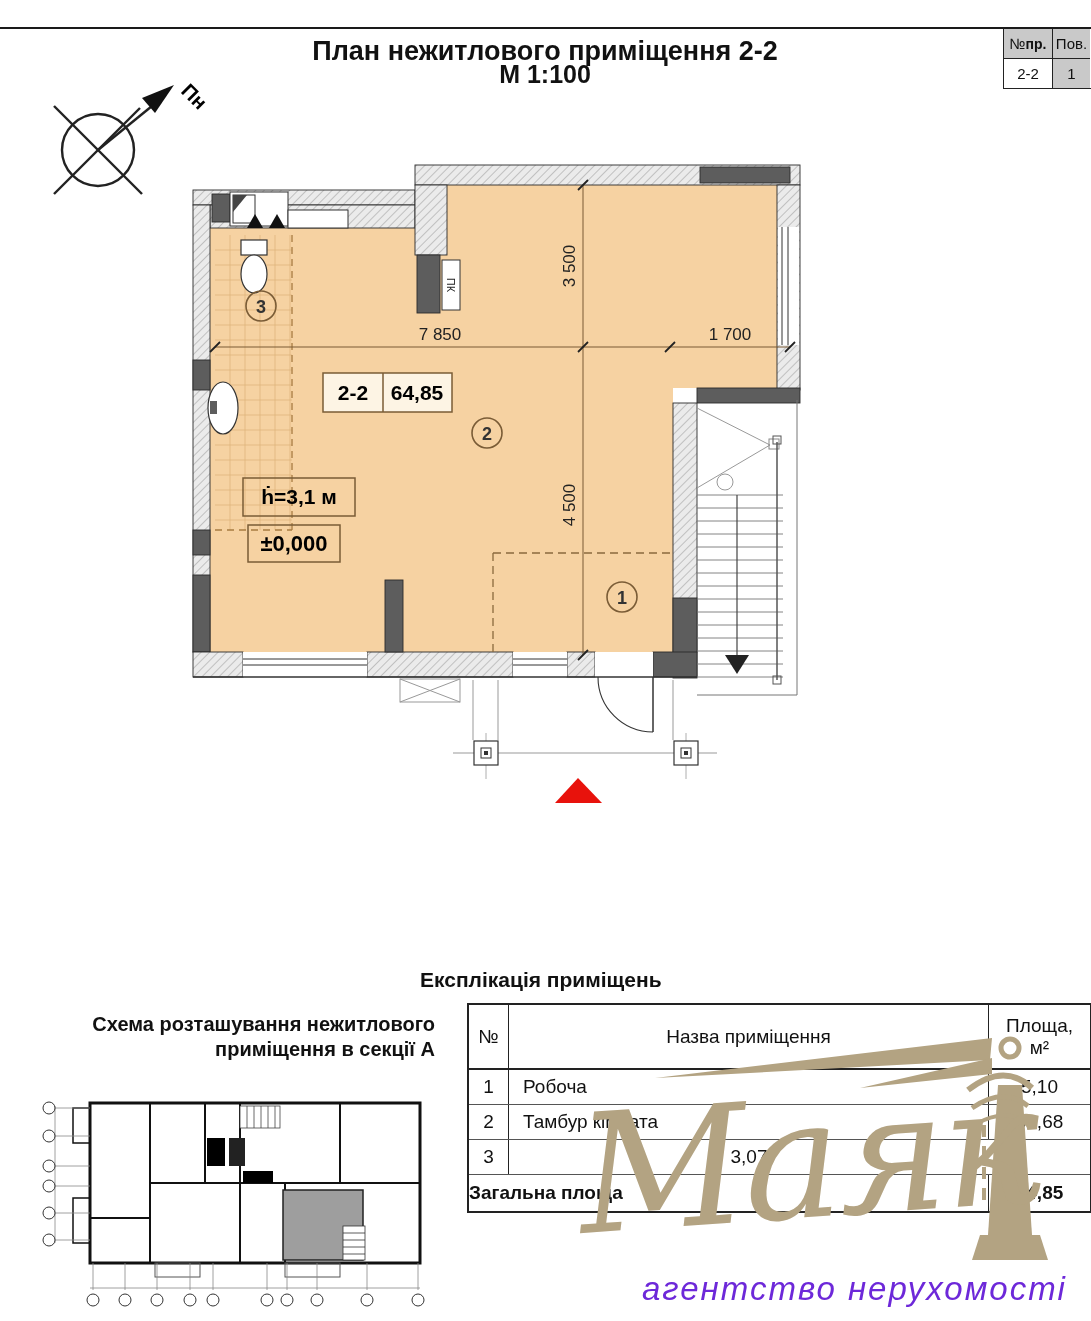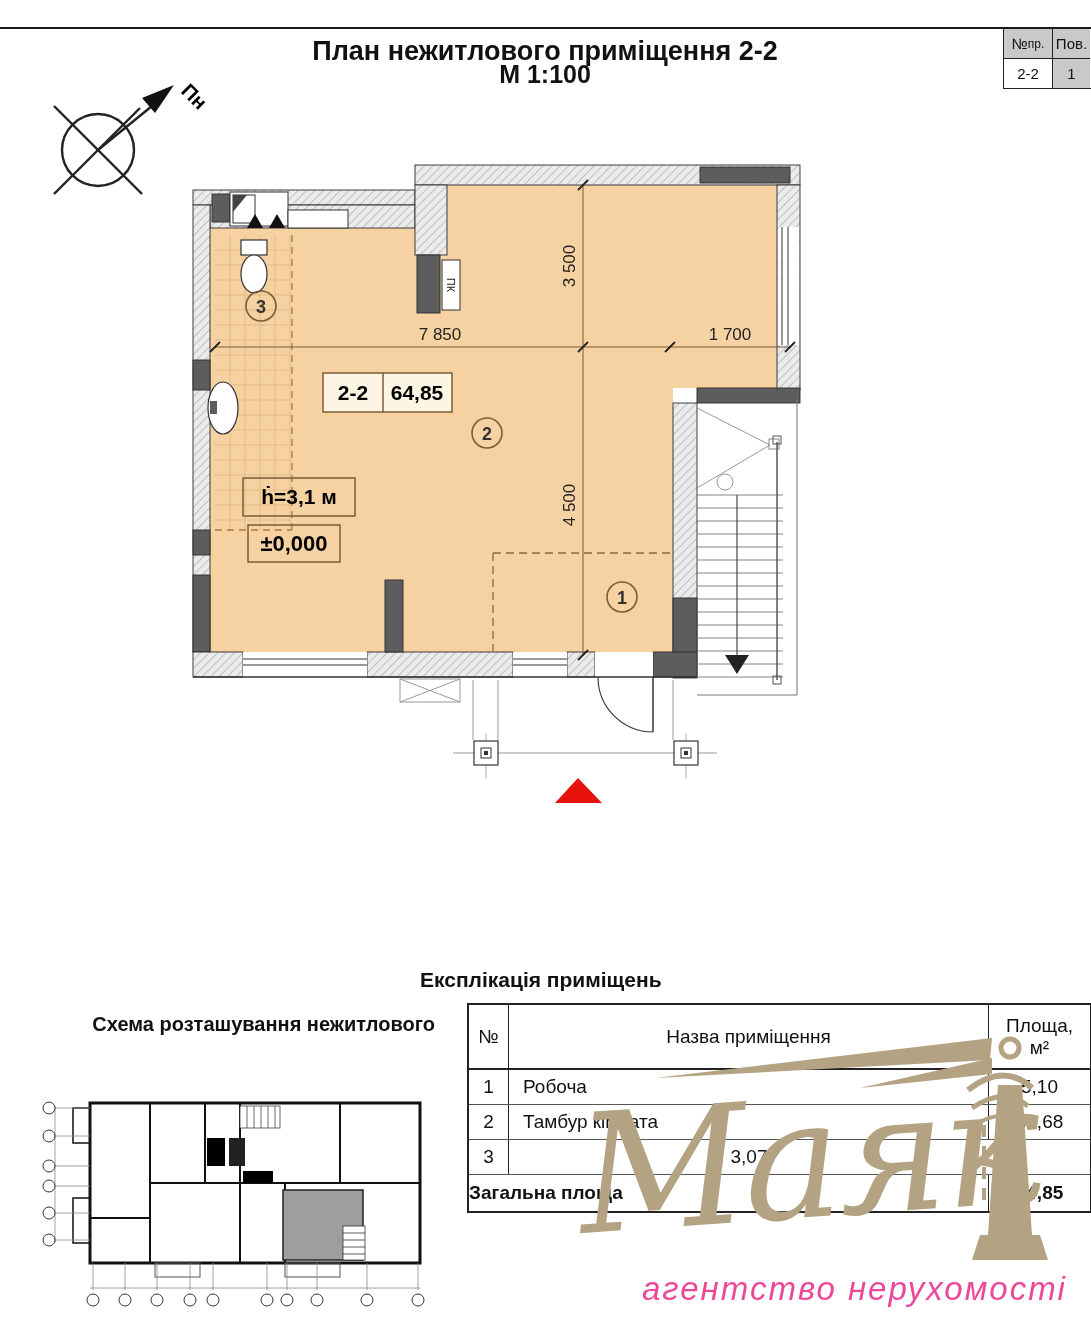--- a/index.html
+++ b/index.html
@@ -12,39 +12,39 @@
   #top-rule{left:0;top:27px;width:1091px;height:2px;background:#1a1a1a;}
   #page-title{left:245px;top:36px;width:600px;text-align:center;font-weight:bold;font-size:27px;}
   #page-scale{left:245px;top:60px;width:600px;text-align:center;font-weight:bold;font-size:25px;}
   
   #ref-table{left:1003px;top:27px;width:88px;border:1px solid #222;border-top:2px solid #1a1a1a;font-size:15px;}
   #ref-table .rrow{display:grid;grid-template-columns:49px 37px;}
   #ref-table .cell{height:29px;display:flex;align-items:center;justify-content:center;border-right:1px solid #222;border-bottom:1px solid #222;}
   #ref-table .cell:last-child{border-right:none;}
   #ref-table .rrow:last-child .cell{border-bottom:none;}
   .grey{background:#c9c9c9;}
-  #ref-table sub{font-size:12px;}
+  #ref-table sub{font-size:14px;font-weight:bold;}
   
   #exp-title{left:420px;top:968px;width:600px;text-align:left;font-weight:bold;font-size:21px;}
   #exp-table{left:467px;top:1003px;width:621px;border:2px solid #222;background:#fff;}
   .exp-head{display:grid;grid-template-columns:40px 480px 1fr;height:63px;border-bottom:2px solid #222;}
   .exp-row{display:grid;grid-template-columns:40px 480px 1fr;height:34px;border-bottom:1px solid #555;}
   .exp-total{display:grid;grid-template-columns:520px 1fr;height:36px;}
   .ec{display:flex;align-items:center;justify-content:center;font-size:19px;border-right:1.5px solid #222;}
   .ec:last-child{border-right:none;}
   .ec.name{justify-content:flex-start;padding-left:14px;}
   .ec.head2{flex-direction:column;line-height:1.15;}
   .ec.total-name{justify-content:flex-start;font-weight:bold;}
   .ec.bold{font-weight:bold;}
   
   #schema-title{left:25px;top:1012px;width:410px;text-align:right;font-weight:bold;font-size:20px;line-height:1.25;}
   
   #wm-brand{left:578px;top:1078px;font-family:"DejaVu Serif",serif;font-style:italic;font-size:165px;
     line-height:1;color:#b3a382;transform:rotate(-4deg);z-index:6;letter-spacing:-4px;}
-  #wm-sub{left:642px;top:1270px;font-style:italic;font-size:33px;letter-spacing:2px;color:#ec4899;z-index:6;font-weight:500;}
+  #wm-sub{left:642px;top:1270px;font-style:italic;font-size:33px;letter-spacing:2px;color:#6d28d9;z-index:6;font-weight:500;}
   svg text{font-family:"Liberation Sans",sans-serif;}
 </style>
 </head>
 <body>
 
 <div class="abs" id="top-rule"></div>
 <div class="abs" id="page-title">План нежитлового приміщення 2-2</div>
 <div class="abs" id="page-scale">М 1:100</div>
 
 <div class="abs" id="ref-table">
@@ -256,20 +256,21 @@
   <g>
     <circle cx="437" cy="447" r="15" fill="none" stroke="#7a5c36" stroke-width="1.6"></circle>
     <text x="437" y="454" font-size="18" font-weight="bold" fill="#333" text-anchor="middle">1</text>
   </g>
 
   <polygon points="370,653 417,653 393,628" fill="#e8120c"></polygon>
 </svg>
 
 <div class="abs" id="schema-title">
   <div>Схема розташування нежитлового</div>
+  <div>приміщення в секції А</div>
 </div>
 
 <svg class="abs" style="left:35px;top:1078px;" width="395" height="240" viewBox="0 0 395 240">
   <rect x="55" y="25" width="330" height="160" fill="#fff" stroke="#111" stroke-width="3"></rect>
   <rect x="38" y="30" width="17" height="35" fill="none" stroke="#111" stroke-width="1.5"></rect>
   <rect x="38" y="120" width="17" height="45" fill="none" stroke="#111" stroke-width="1.5"></rect>
   <g stroke="#111" stroke-width="2" fill="none">
     <line x1="115" y1="25" x2="115" y2="185"></line>
     <line x1="170" y1="25" x2="170" y2="105"></line>
     <line x1="205" y1="25" x2="205" y2="185"></line>

